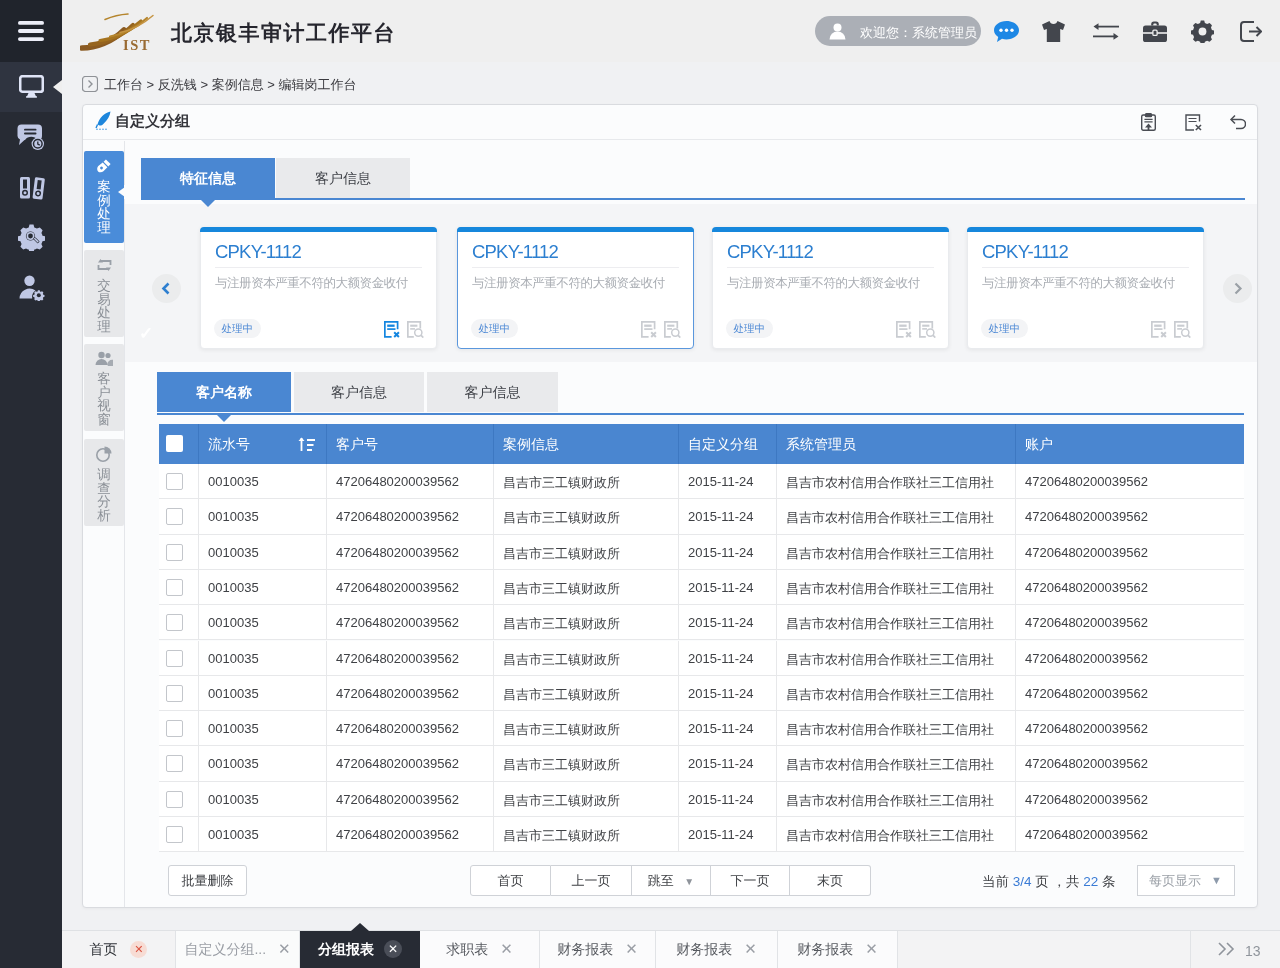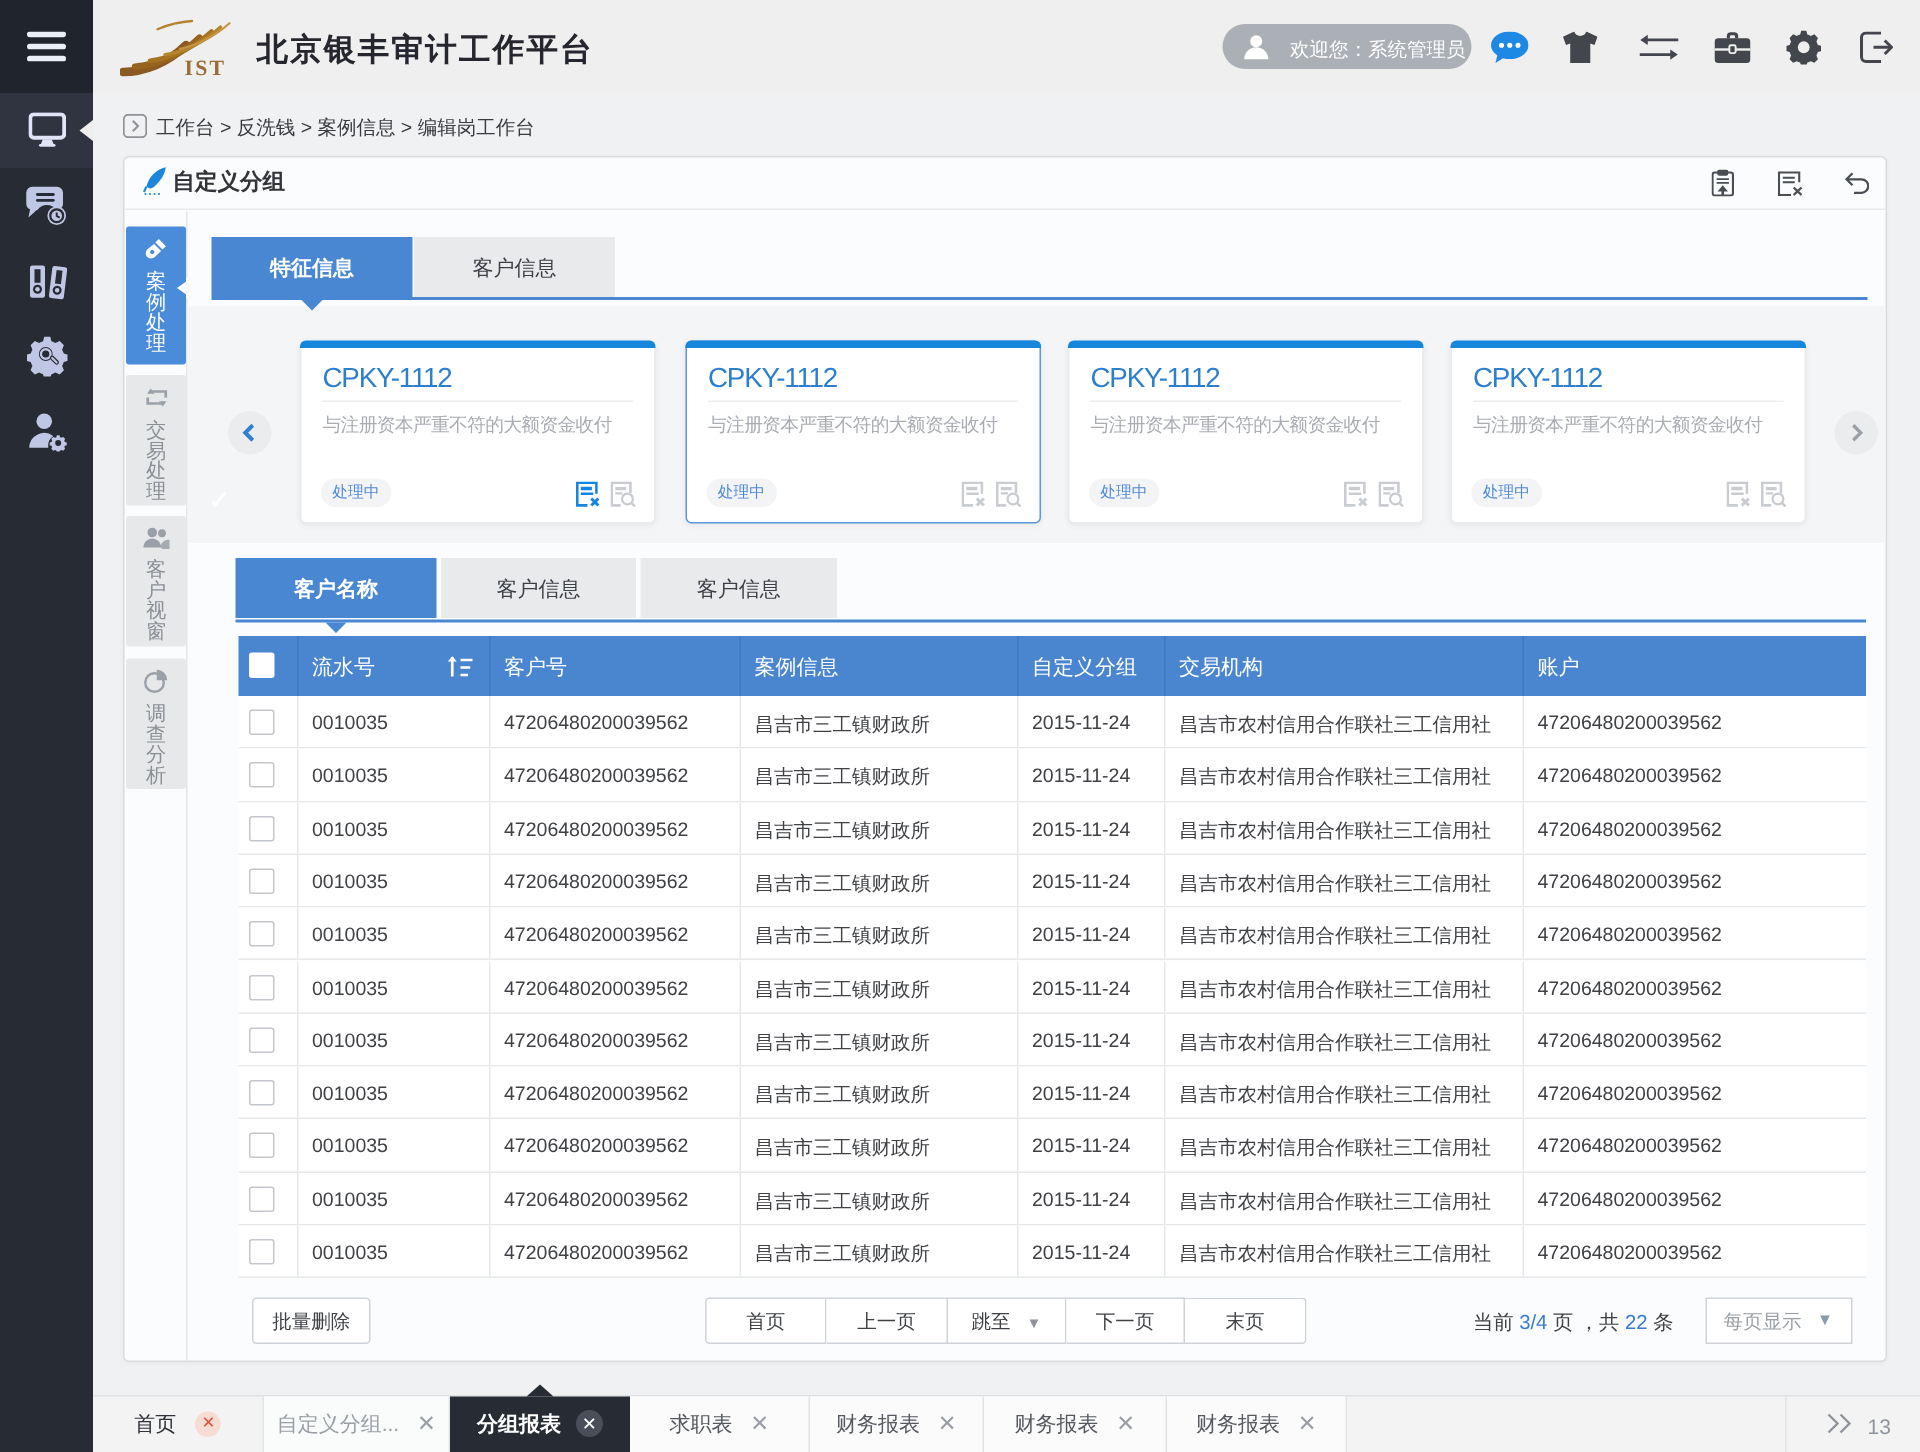--- a/index.html
+++ b/index.html
@@ -327,21 +327,21 @@
 <div class="abs hline" style="left:157px;top:413px;width:1087px"></div>
 <div class="abs hnotchdown" style="left:217px;top:415px"></div>
 <div class="abs th" style="left:159px;top:424px;width:1085px;">
     <div style="position:absolute;left:7px;top:11px">
       <div class="cb" style="border:none"></div>
     </div>
     <div style="position:absolute;left:49px;top:0">流水号</div>
     <div style="position:absolute;left:177px;top:0">客户号</div>
     <div style="position:absolute;left:344px;top:0">案例信息</div>
     <div style="position:absolute;left:529px;top:0">自定义分组</div>
-    <div style="position:absolute;left:627px;top:0">交易机构</div>
+    <div style="position:absolute;left:627px;top:0">系统管理员</div>
     <div style="position:absolute;left:866px;top:0">账户</div>
     <div style="position:absolute;left:39px;top:0;width:1px;height:40px;background:#3d78c2"></div>
     <div style="position:absolute;left:167px;top:0;width:1px;height:40px;background:#3d78c2"></div>
     <div style="position:absolute;left:334px;top:0;width:1px;height:40px;background:#3d78c2"></div>
     <div style="position:absolute;left:519px;top:0;width:1px;height:40px;background:#3d78c2"></div>
     <div style="position:absolute;left:617px;top:0;width:1px;height:40px;background:#3d78c2"></div>
     <div style="position:absolute;left:856px;top:0;width:1px;height:40px;background:#3d78c2"></div>
     <svg style="position:absolute;left:139px;top:12px" width="18" height="16" viewBox="0 0 18 16" fill="none" stroke="#fff" stroke-width="1.8">
 <path d="M3.5 15 V2"></path>
       <path d="M0.5 5 L3.5 1.5 L6.5 5" fill="#fff" stroke="none"></path>

